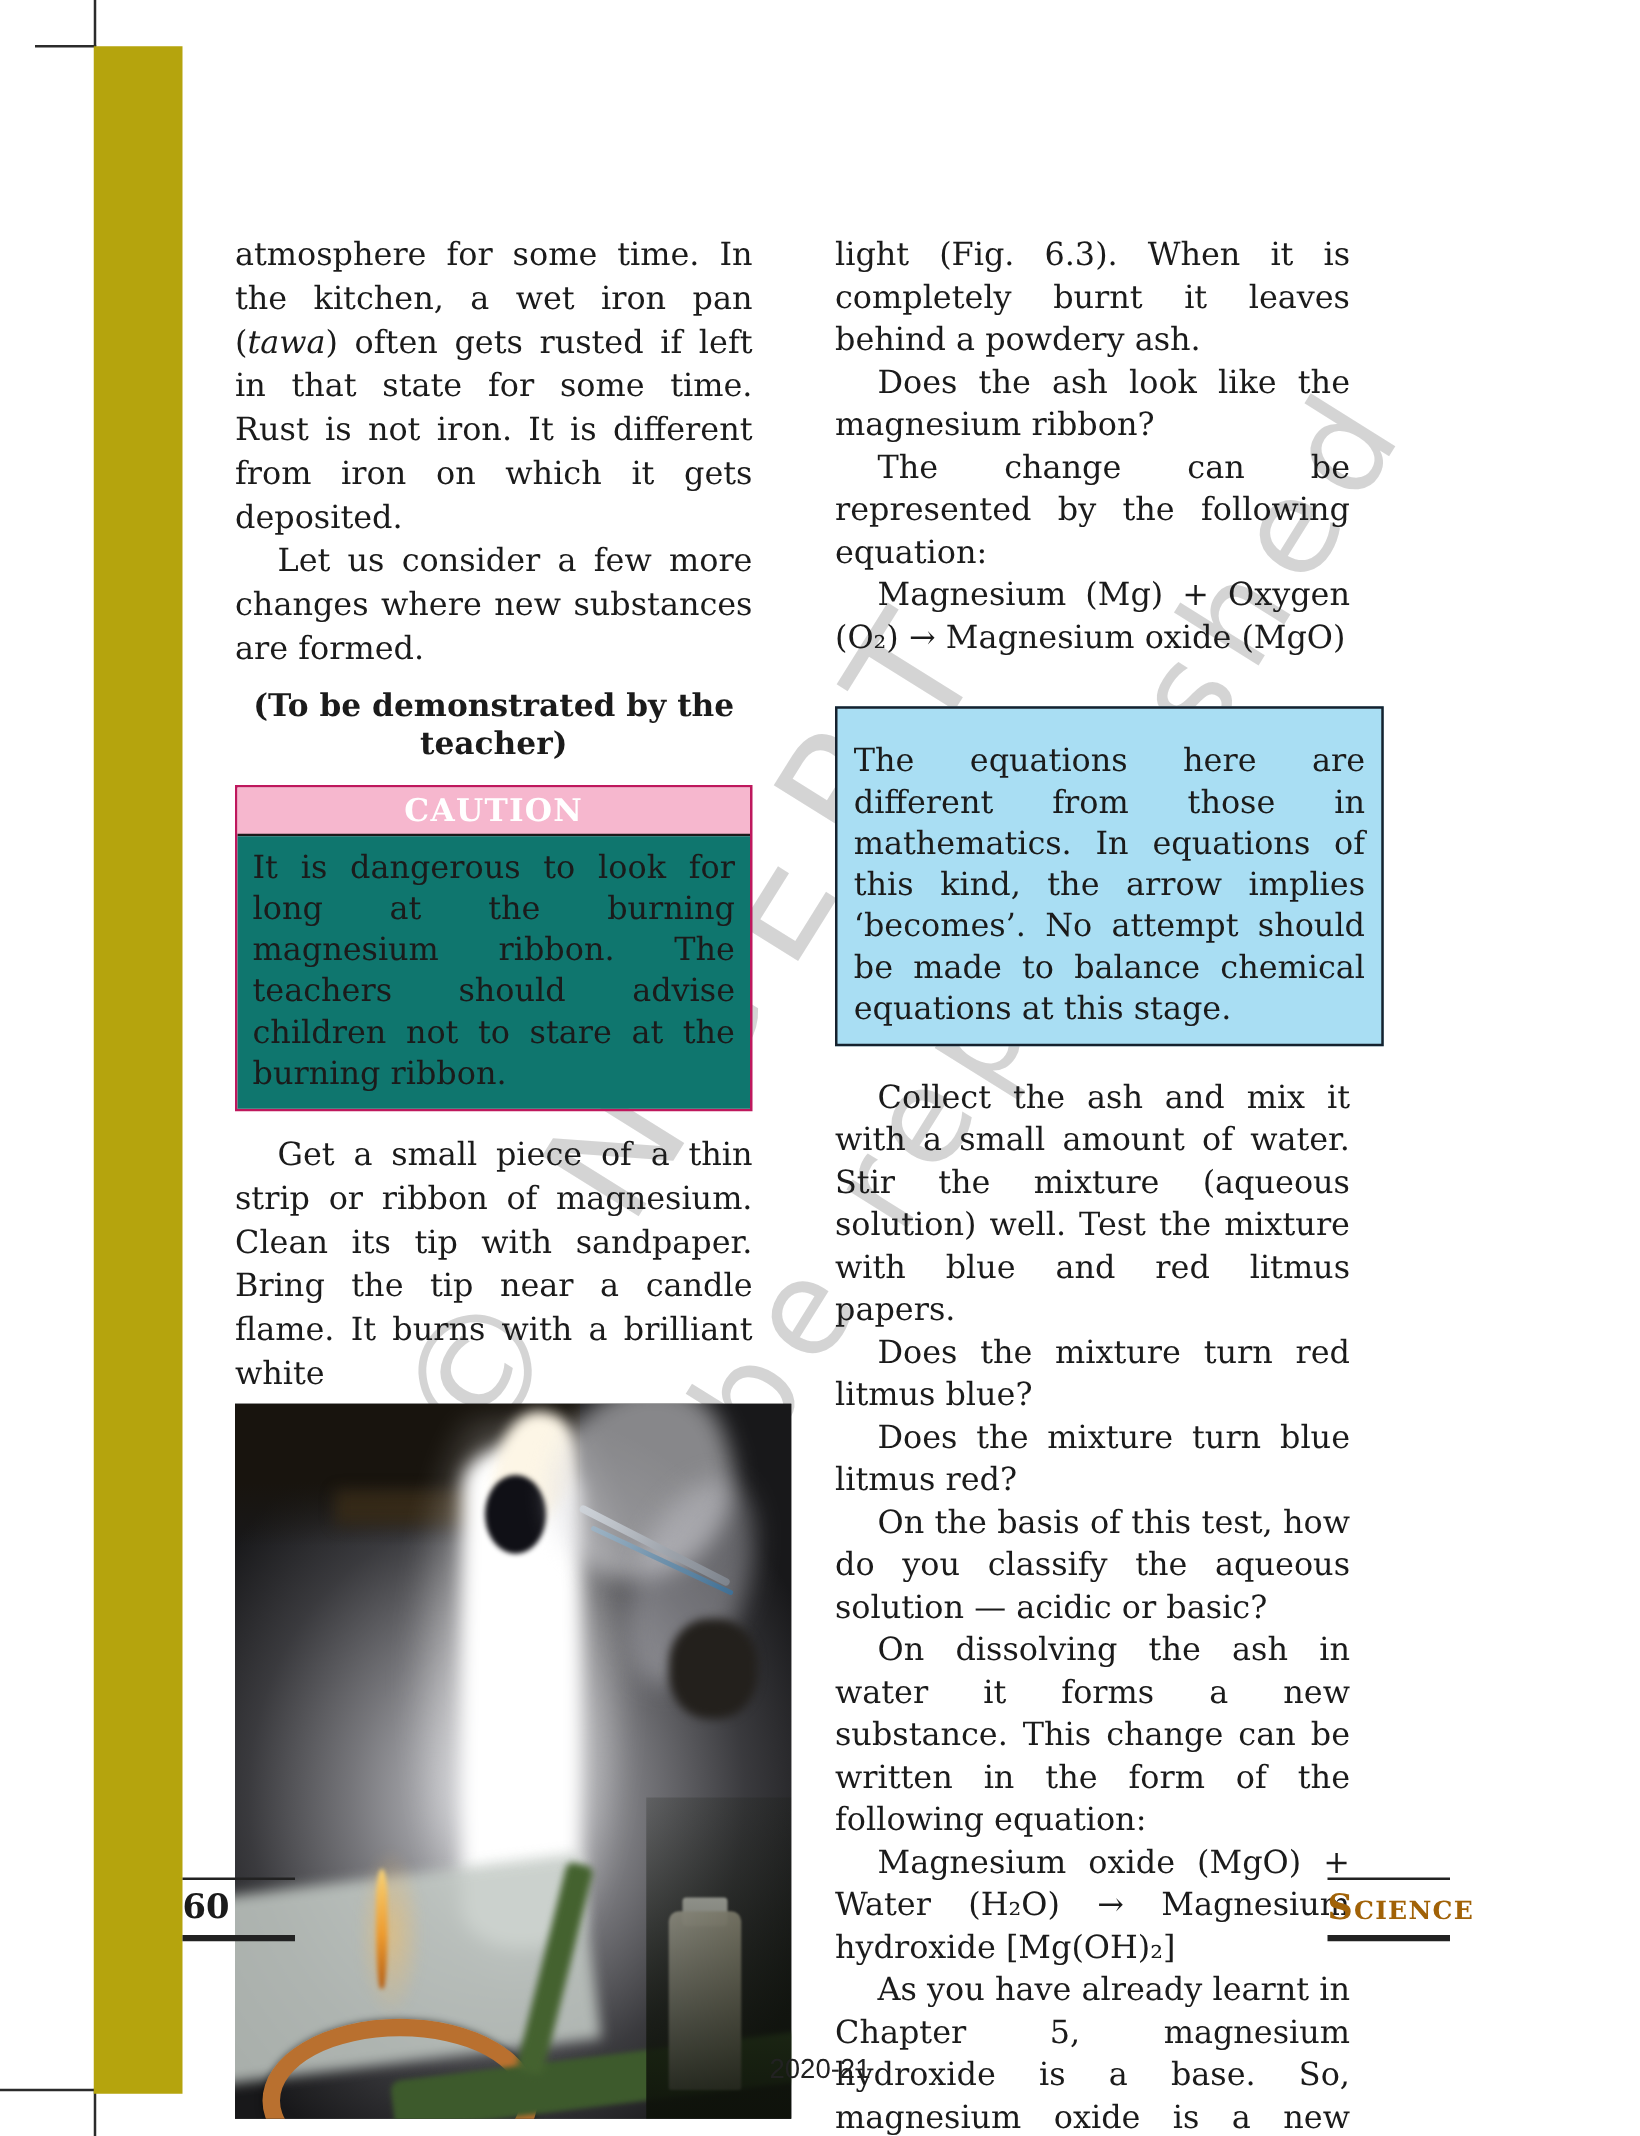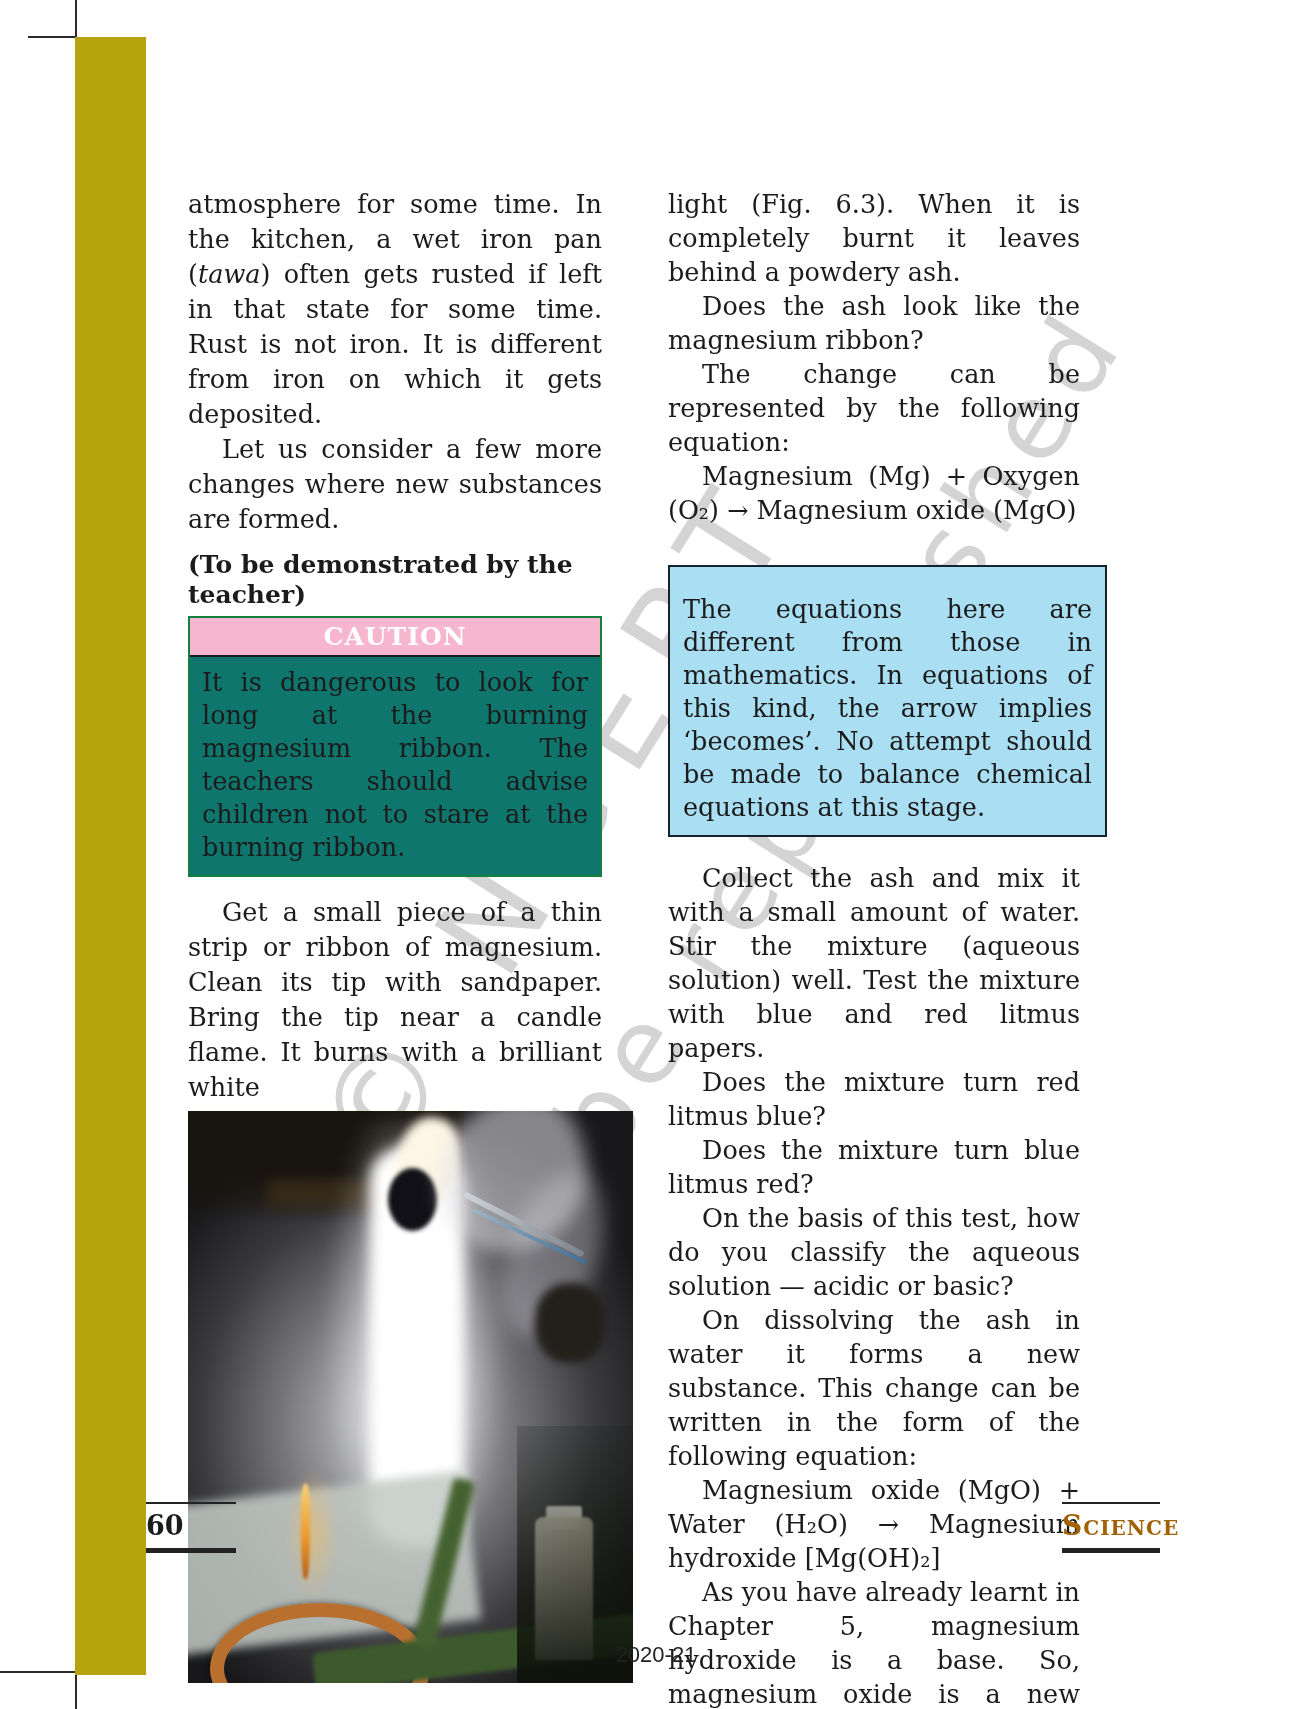--- a/index.html
+++ b/index.html
@@ -29,22 +29,22 @@
   .col{position:absolute;z-index:5;}
   .col-left{left:188px;top:187px;width:414px;}
   .col-right{left:668px;top:187px;width:412px;}
   p{margin:0;font-size:25.5px;line-height:35px;text-align:justify;}
   .col-right p{line-height:34px;}
   .indent{text-indent:34px;}
   .activity-title{
     margin:6px 0 0 0;font-size:31px;line-height:40px;font-weight:bold;
     border-bottom:3px solid #e8368f;padding-bottom:4px;
   }
-  .demo-note{margin-top:13px;font-weight:bold;font-size:25px;line-height:30px;text-align:left;}
-  .caution-box{margin-top:6px;border:2px solid #15803d;}
+  .demo-note{margin-top:13px;font-weight:bold;font-size:25px;line-height:30px;text-align:center;}
+  .caution-box{margin-top:18px;border:2px solid #be185d;}
   .caution-header{
     background:#f6b7ce;border-bottom:2px solid #1a1a1a;color:#ffffff;
     font-weight:bold;font-size:25px;line-height:37px;text-align:center;letter-spacing:1px;
   }
   .caution-body{background:#0f766e;padding:9px 12px 11px 12px;}
   .caution-body p{line-height:33px;}
   .note-box{
     margin-top:38px;border:2px solid #16222e;background:#a9def3;
     padding:26px 13px 11px 13px;width:409px;box-sizing:content-box;
   }

